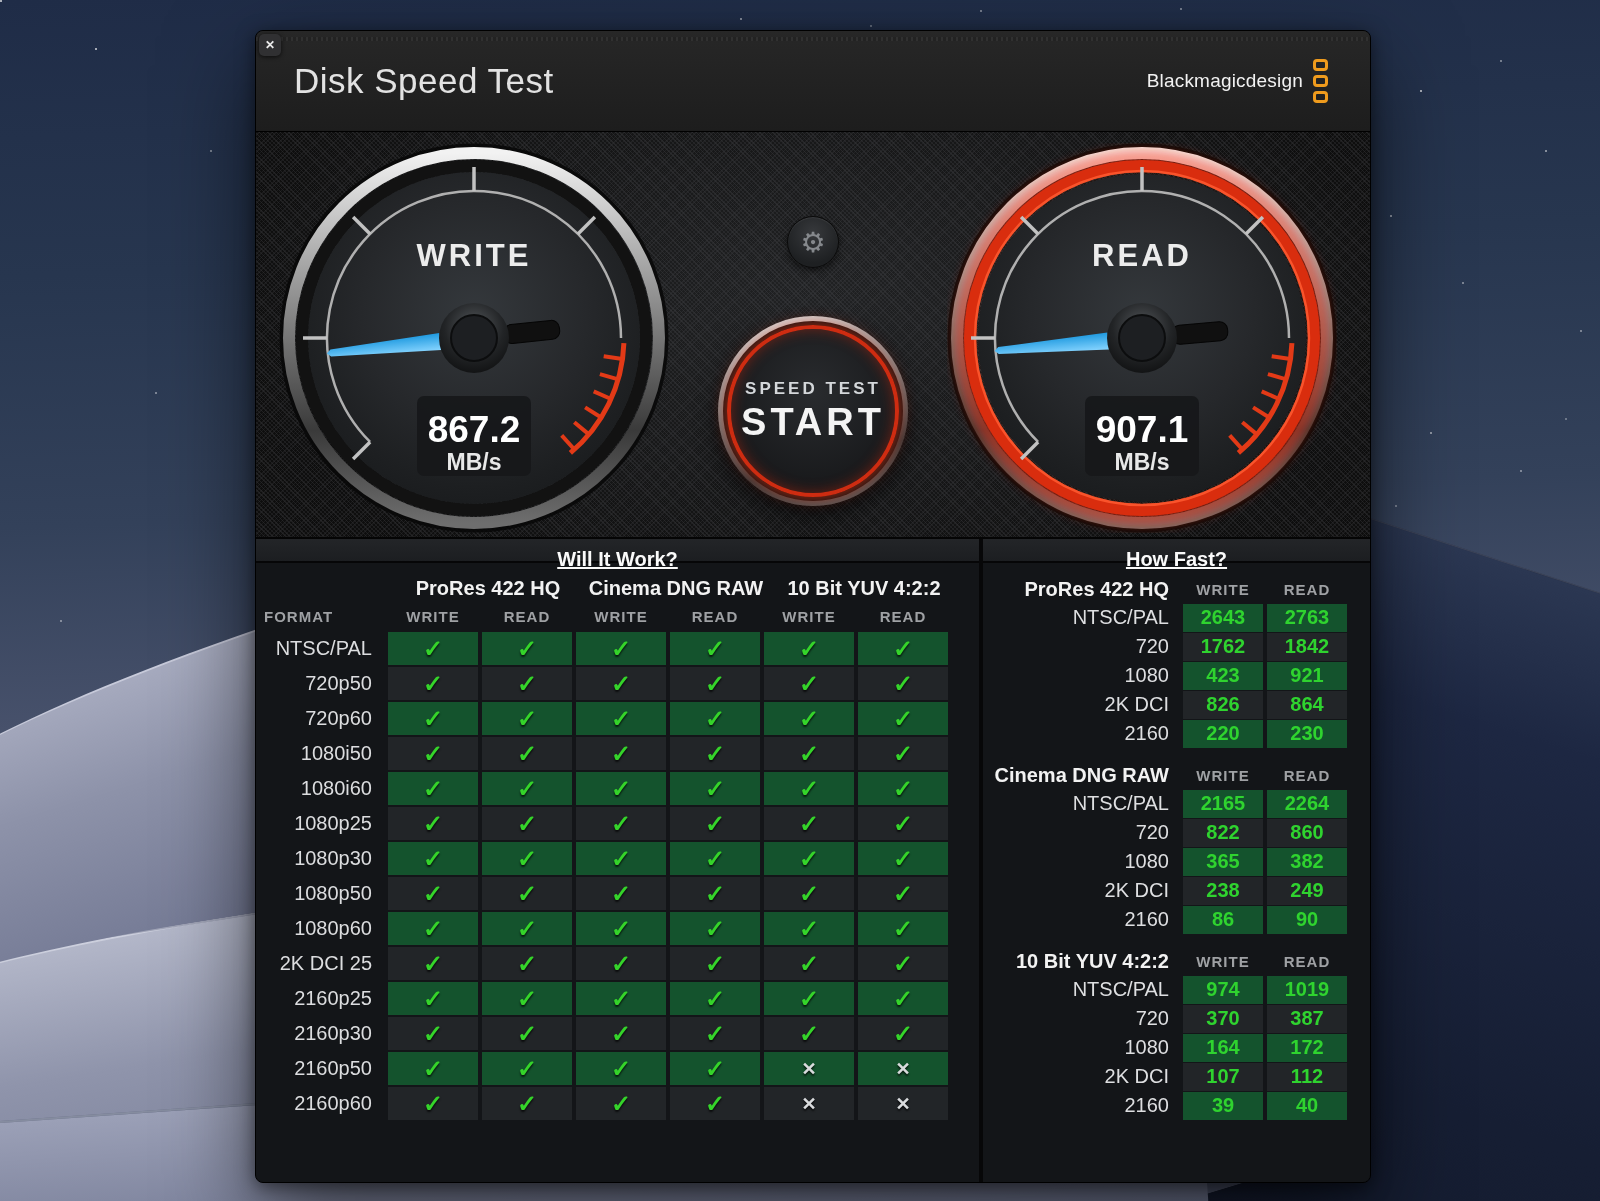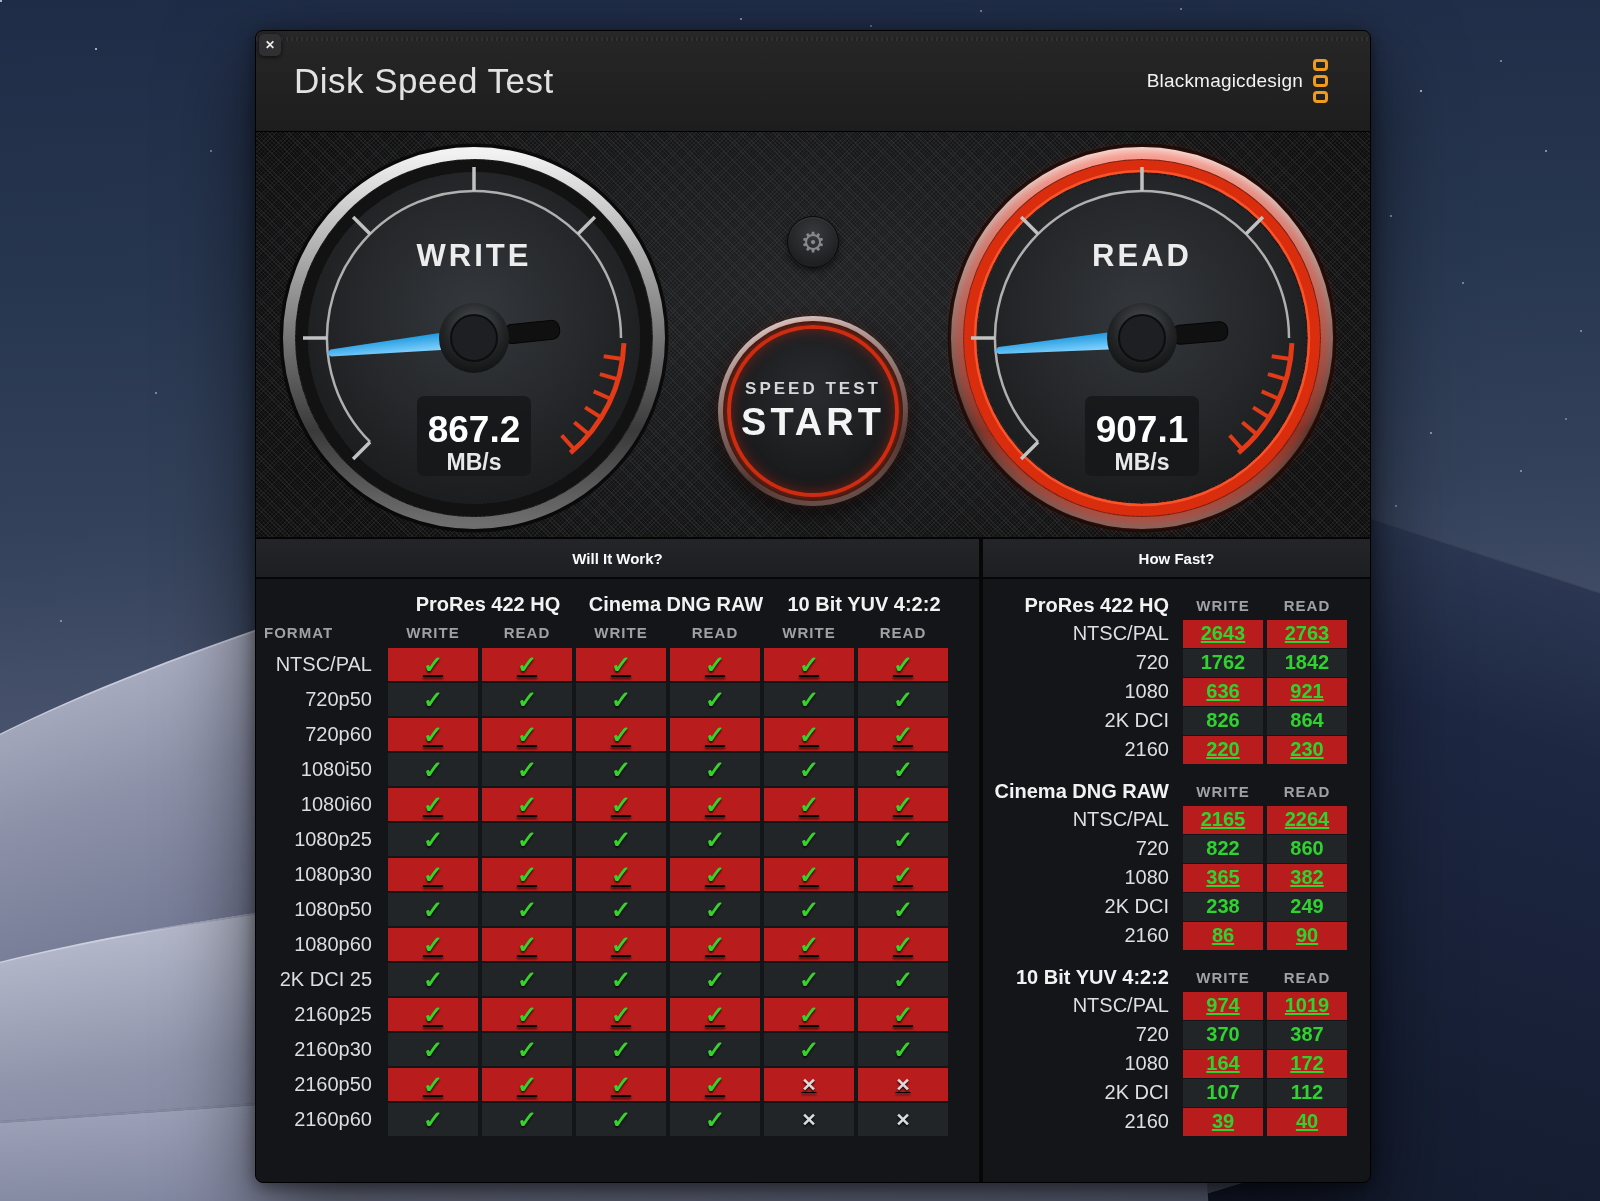--- a/index.html
+++ b/index.html
@@ -124,35 +124,35 @@
   }
   .start-line1{ font-size:17px; font-weight:bold; letter-spacing:3px; color:#d4d7da; }
   .start-line2{ font-size:38px; font-weight:bold; letter-spacing:4px; color:#f4f4f4; }
 
   
   .tables{ display:flex; height:645px; background:#070708; gap:4px; }
   .panel{ background:#131518; height:100%; }
   .panel-left{ width:723px; }
   .panel-right{ width:389px; flex:1; }
   .panel-title{
-    height:40px; line-height:40px; text-align:center;
+    height:24px; line-height:40px; text-align:center;
     background:linear-gradient(#232528,#1c1e21); border-bottom:2px solid #060607;
-    color:#fafafa; font-size:15px; font-weight:bold;
+    color:#fafafa; font-size:20px; font-weight:bold;text-decoration:underline;
   }
 
   
   .wiw-groups{ display:grid; grid-template-columns:130px 188px 188px 188px; padding:14px 0 0 8px; }
   .wiw-groups div{ text-align:center; color:#f2f2f2; font-size:20px; font-weight:bold; }
   .wiw-cols{ display:grid; grid-template-columns:122px repeat(6,94px); padding:8px 0 6px 8px; }
   .wiw-cols span{ text-align:center; color:#9fa1a4; font-size:15px; font-weight:bold; letter-spacing:1px; }
   .wiw-cols span:first-child{ text-align:left; padding-right:14px; }
   .wiw-row{ display:grid; grid-template-columns:122px repeat(6,94px); height:35px; padding-left:8px; align-items:center; }
   .wiw-label{ text-align:right; padding-right:14px; color:#dcdddf; font-size:20px; }
   .wiw-cell{ height:33px; margin:0 2px; display:flex; align-items:center; justify-content:center; }
-  .cell-dark{ background:#b91c1c;text-decoration:underline; }
+  .cell-dark{ background:#14532d; }
   .cell-light{ background:#222528; }
   .check{ color:#35d42a; font-size:24px; font-weight:bold; text-shadow:0 2px 2px rgba(0,0,0,.7); }
   .cross{ color:#d9dbdd; font-size:18px; font-weight:bold; text-shadow:0 2px 2px rgba(0,0,0,.7); }
 
   
   .hf-body{ padding:12px 0 0 4px; }
   .hf-section{ margin-bottom:13px; }
   .hf-header{ display:grid; grid-template-columns:194px 84px 84px; height:28px; align-items:center; }
   .hf-header .hf-sec-label{ text-align:right; padding-right:12px; color:#f2f2f2; font-size:20px; font-weight:bold; white-space:nowrap; }
   .hf-header .hf-col{ text-align:center; color:#9fa1a4; font-size:15px; font-weight:bold; letter-spacing:1px; }
@@ -631,21 +631,21 @@
               <div class="hf-val cell-dark">2643</div>
               <div class="hf-val cell-dark">2763</div>
             </div>
             <div class="hf-row">
               <div class="hf-label">720</div>
               <div class="hf-val cell-light">1762</div>
               <div class="hf-val cell-light">1842</div>
             </div>
             <div class="hf-row">
               <div class="hf-label">1080</div>
-              <div class="hf-val cell-dark">636</div>
+              <div class="hf-val cell-dark">423</div>
               <div class="hf-val cell-dark">921</div>
             </div>
             <div class="hf-row">
               <div class="hf-label">2K DCI</div>
               <div class="hf-val cell-light">826</div>
               <div class="hf-val cell-light">864</div>
             </div>
             <div class="hf-row">
               <div class="hf-label">2160</div>
               <div class="hf-val cell-dark">220</div>

